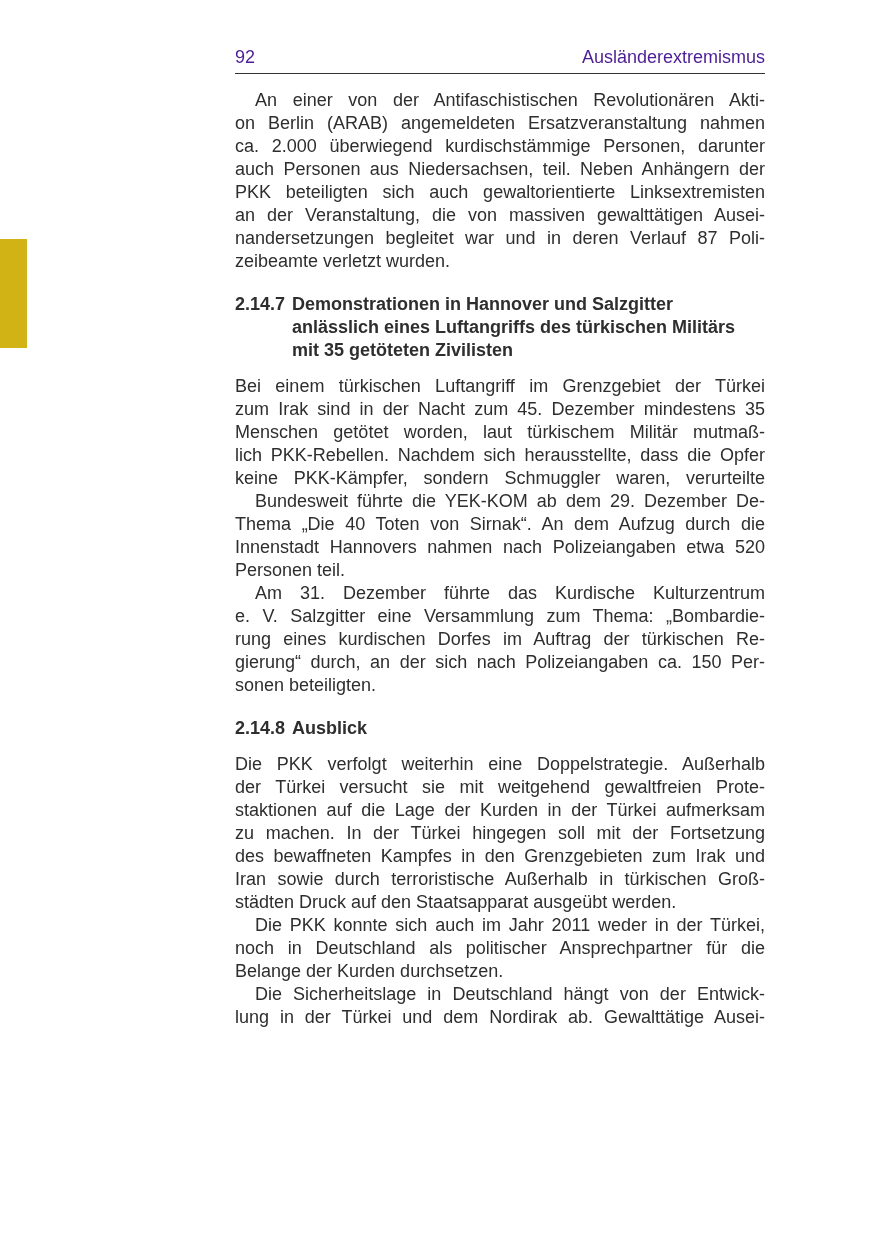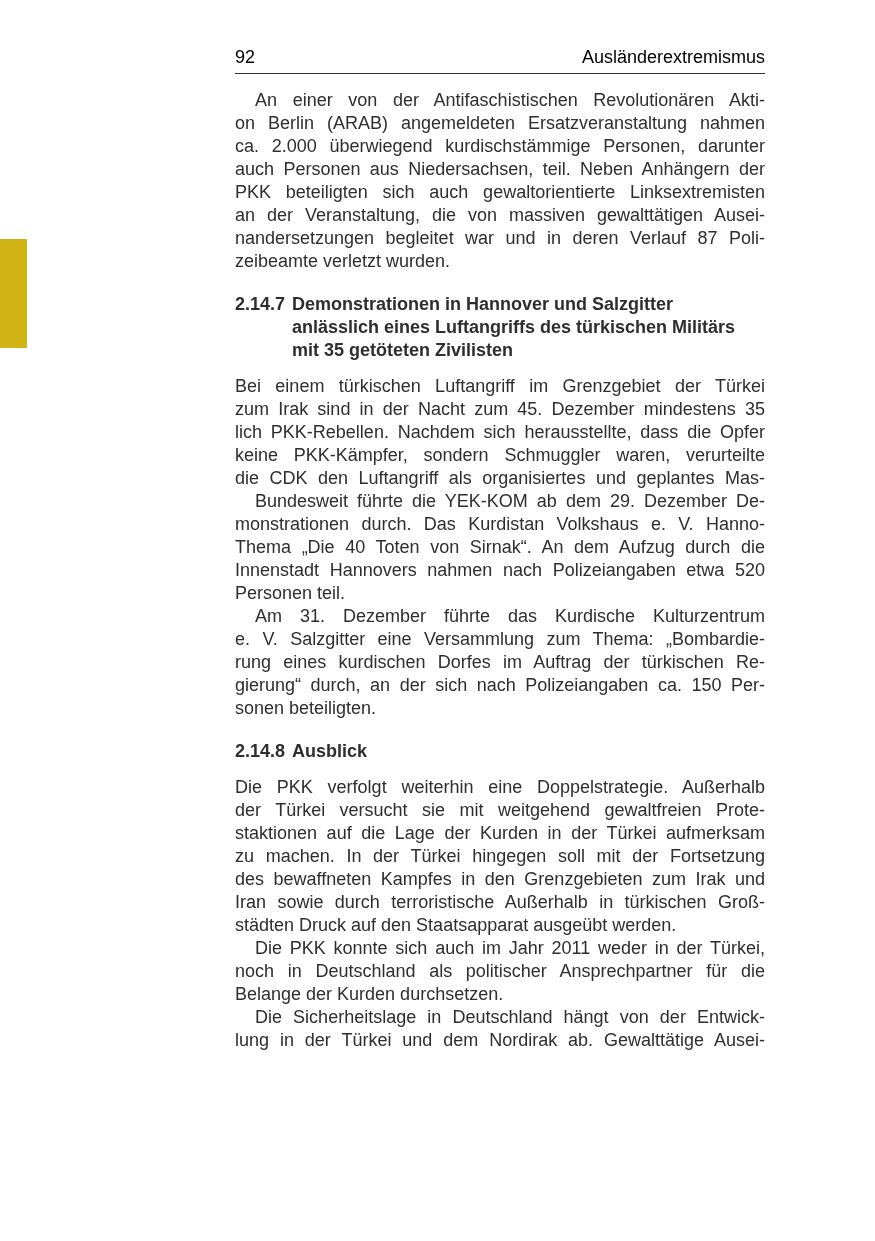--- a/index.html
+++ b/index.html
@@ -70,21 +70,21 @@
   }
 </style>
 </head>
 <body style="color: rgb(46, 46, 46);">
 
 <div class="page">
 
   <div class="side-tab" style="background: rgb(209, 179, 22);"></div>
 
   <div class="content">
-    <div class="page-header" style="color: #000000; border-bottom-color: rgb(51, 51, 51);">
+    <div class="page-header" style="color: #4c1d95; border-bottom-color: rgb(51, 51, 51);">
       <span>92</span>
       <span>Ausländerextremismus</span>
     </div>
 
     <main class="body-text" id="blocks">
         <div class="para">
           <div class="line indent">An einer von der Antifaschistischen Revolutionären Akti-</div>
           <div class="line">on Berlin (ARAB) angemeldeten Ersatzveranstaltung nahmen</div>
           <div class="line">ca. 2.000 überwiegend kurdischstämmige Personen, darunter</div>
           <div class="line">auch Personen aus Niedersachsen, teil. Neben Anhängern der</div>
@@ -97,27 +97,26 @@
           <span class="h-num">2.14.7</span>
           <div class="h-title">
             <div class="h-line">Demonstrationen in Hannover und Salzgitter</div>
             <div class="h-line">anlässlich eines Luftangriffs des türkischen Militärs</div>
             <div class="h-line">mit 35 getöteten Zivilisten</div>
           </div>
         </div>
         <div class="para">
           <div class="line">Bei einem türkischen Luftangriff im Grenzgebiet der Türkei</div>
           <div class="line">zum Irak sind in der Nacht zum 45. Dezember mindestens 35</div>
+          <div class="line">Menschen getötet worden, laut türkischem Militär mutmaß-</div>
           <div class="line">lich PKK-Rebellen. Nachdem sich herausstellte, dass die Opfer</div>
           <div class="line">keine PKK-Kämpfer, sondern Schmuggler waren, verurteilte</div>
-          <div class="line">die CDK den Luftangriff als organisiertes und geplantes Mas-</div>
         </div>
         <div class="para">
           <div class="line indent">Bundesweit führte die YEK-KOM ab dem 29. Dezember De-</div>
-          <div class="line">monstrationen durch. Das Kurdistan Volkshaus e. V. Hanno-</div>
           <div class="line">Thema „Die 40 Toten von Sirnak“. An dem Aufzug durch die</div>
           <div class="line">Innenstadt Hannovers nahmen nach Polizeiangaben etwa 520</div>
           <div class="line last">Personen teil.</div>
         </div>
         <div class="para">
           <div class="line indent">Am 31. Dezember führte das Kurdische Kulturzentrum</div>
           <div class="line">e. V. Salzgitter eine Versammlung zum Thema: „Bombardie-</div>
           <div class="line">rung eines kurdischen Dorfes im Auftrag der türkischen Re-</div>
           <div class="line">gierung“ durch, an der sich nach Polizeiangaben ca. 150 Per-</div>
           <div class="line last">sonen beteiligten.</div>

